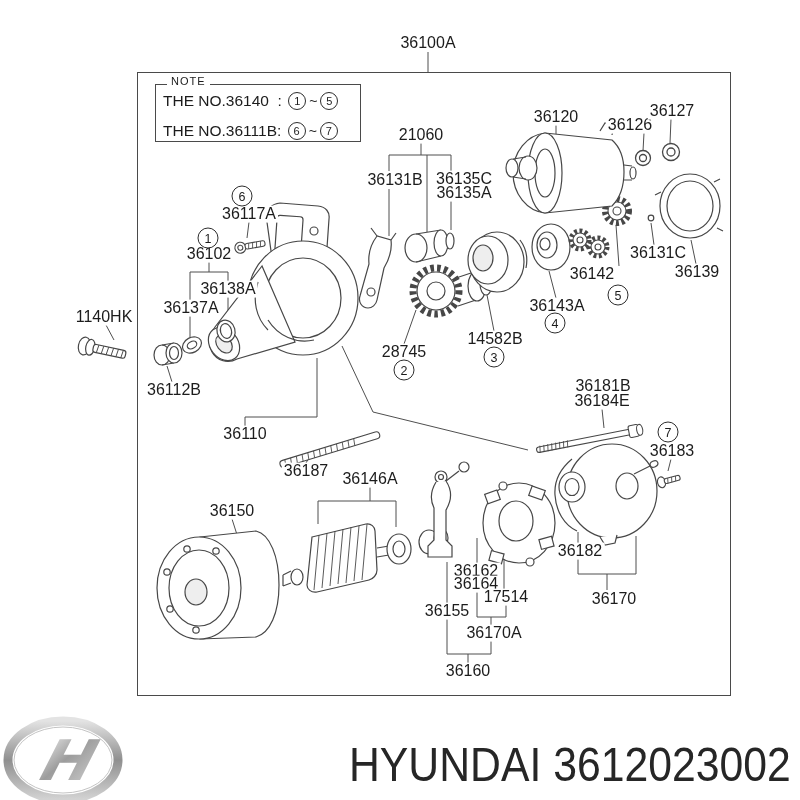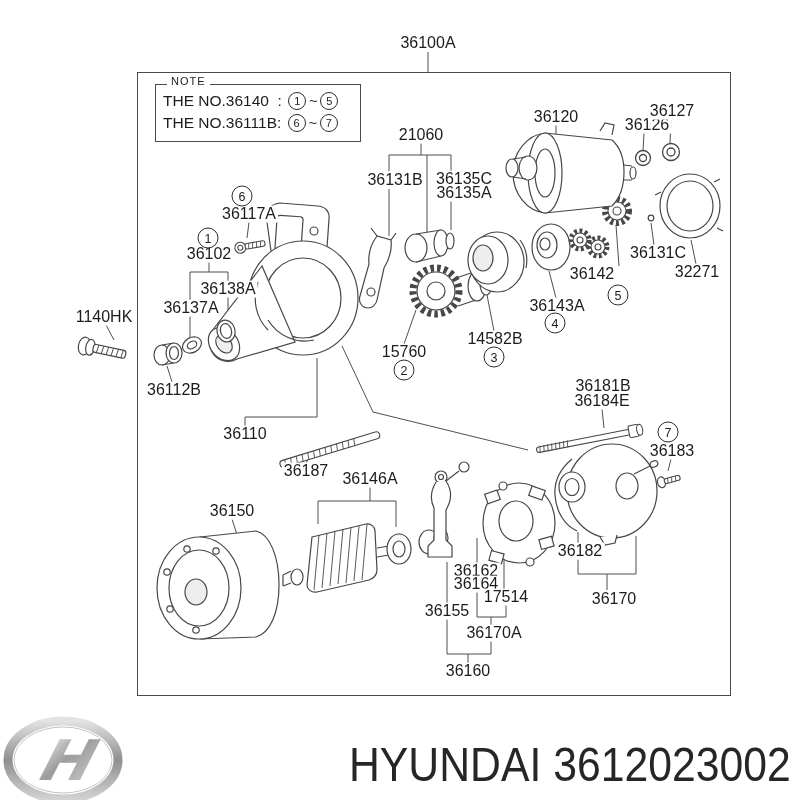--- a/index.html
+++ b/index.html
@@ -5,21 +5,21 @@
   html,body{margin:0;padding:0;background:#fff;}
   #stage{position:relative;width:800px;height:800px;background:#fff;overflow:hidden;
          font-family:"Liberation Sans",sans-serif;color:#1c1c1c;}
   .art{position:absolute;left:0;top:0;}
   .frame{position:absolute;left:137px;top:72px;width:592px;height:622px;
          border:1.4px solid #4a4a4a;background:transparent;}
   .notebox{position:absolute;left:155px;top:84px;width:204px;height:56px;
            border:1.4px solid #4a4a4a;background:#fff;}
   .notebox .ntitle{position:absolute;top:-10px;left:11px;background:#fff;
                    padding:0 4px;font-size:11px;letter-spacing:1px;}
-  .nlines{position:absolute;left:7px;top:7px;display:flex;flex-direction:column;gap:4px;}
+  .nlines{position:absolute;left:7px;top:7px;display:flex;flex-direction:column;gap:12px;}
   .nline{display:flex;align-items:center;white-space:pre;font-size:15.5px;}
   .lbl{position:absolute;transform:translate(-50%,-50%);white-space:nowrap;
        font-size:16px;line-height:1.05;background:#fff;padding:0 2px;z-index:3;}
   .co{position:absolute;transform:translate(-50%,-50%);width:19px;height:19px;
       border:1.6px solid #2d2d2d;border-radius:50%;background:#fff;display:flex;
       align-items:center;justify-content:center;font-size:12.5px;z-index:3;}
   .co-sm{display:inline-flex;width:16px;height:16px;border:1.4px solid #2d2d2d;
          border-radius:50%;align-items:center;justify-content:center;
          font-size:11px;margin:0 2px;background:#fff;}
   .tilde{font-size:14px;margin:0 1px;}
@@ -280,36 +280,36 @@
       </div>
     </div>
   </div>
 
   <div class="lbl" style="left:428px;top:43px">36100A</div>
   <div class="lbl" style="left:421px;top:135px">21060</div>
   <div class="lbl" style="left:395px;top:180px">36131B</div>
   <div class="lbl" style="left:464px;top:179px">36135C</div>
   <div class="lbl" style="left:464px;top:193px">36135A</div>
   <div class="lbl" style="left:556px;top:117px">36120</div>
-  <div class="lbl" style="left:647px;top:125px">36126</div>
+  <div class="lbl" style="left:630px;top:125px">36126</div>
   <div class="lbl" style="left:672px;top:111px">36127</div>
   <div class="lbl" style="left:249px;top:214px">36117A</div>
   <div class="lbl" style="left:209px;top:254px">36102</div>
   <div class="lbl" style="left:228px;top:289px">36138A</div>
   <div class="lbl" style="left:191px;top:308px">36137A</div>
   <div class="lbl" style="left:104px;top:317px">1140HK</div>
   <div class="lbl" style="left:174px;top:390px">36112B</div>
   <div class="lbl" style="left:245px;top:434px">36110</div>
   <div class="lbl" style="left:306px;top:471px">36187</div>
-  <div class="lbl" style="left:404px;top:352px">15760</div>
+  <div class="lbl" style="left:404px;top:352px">28745</div>
   <div class="lbl" style="left:495px;top:339px">14582B</div>
   <div class="lbl" style="left:557px;top:306px">36143A</div>
   <div class="lbl" style="left:592px;top:274px">36142</div>
   <div class="lbl" style="left:658px;top:253px">36131C</div>
-  <div class="lbl" style="left:697px;top:272px">32271</div>
+  <div class="lbl" style="left:697px;top:272px">36139</div>
   <div class="lbl" style="left:603px;top:386px">36181B</div>
   <div class="lbl" style="left:602px;top:401px">36184E</div>
   <div class="lbl" style="left:672px;top:451px">36183</div>
   <div class="lbl" style="left:580px;top:551px">36182</div>
   <div class="lbl" style="left:614px;top:599px">36170</div>
   <div class="lbl" style="left:232px;top:511px">36150</div>
   <div class="lbl" style="left:370px;top:479px">36146A</div>
   <div class="lbl" style="left:476px;top:571px">36162</div>
   <div class="lbl" style="left:476px;top:584px">36164</div>
   <div class="lbl" style="left:506px;top:597px">17514</div>

